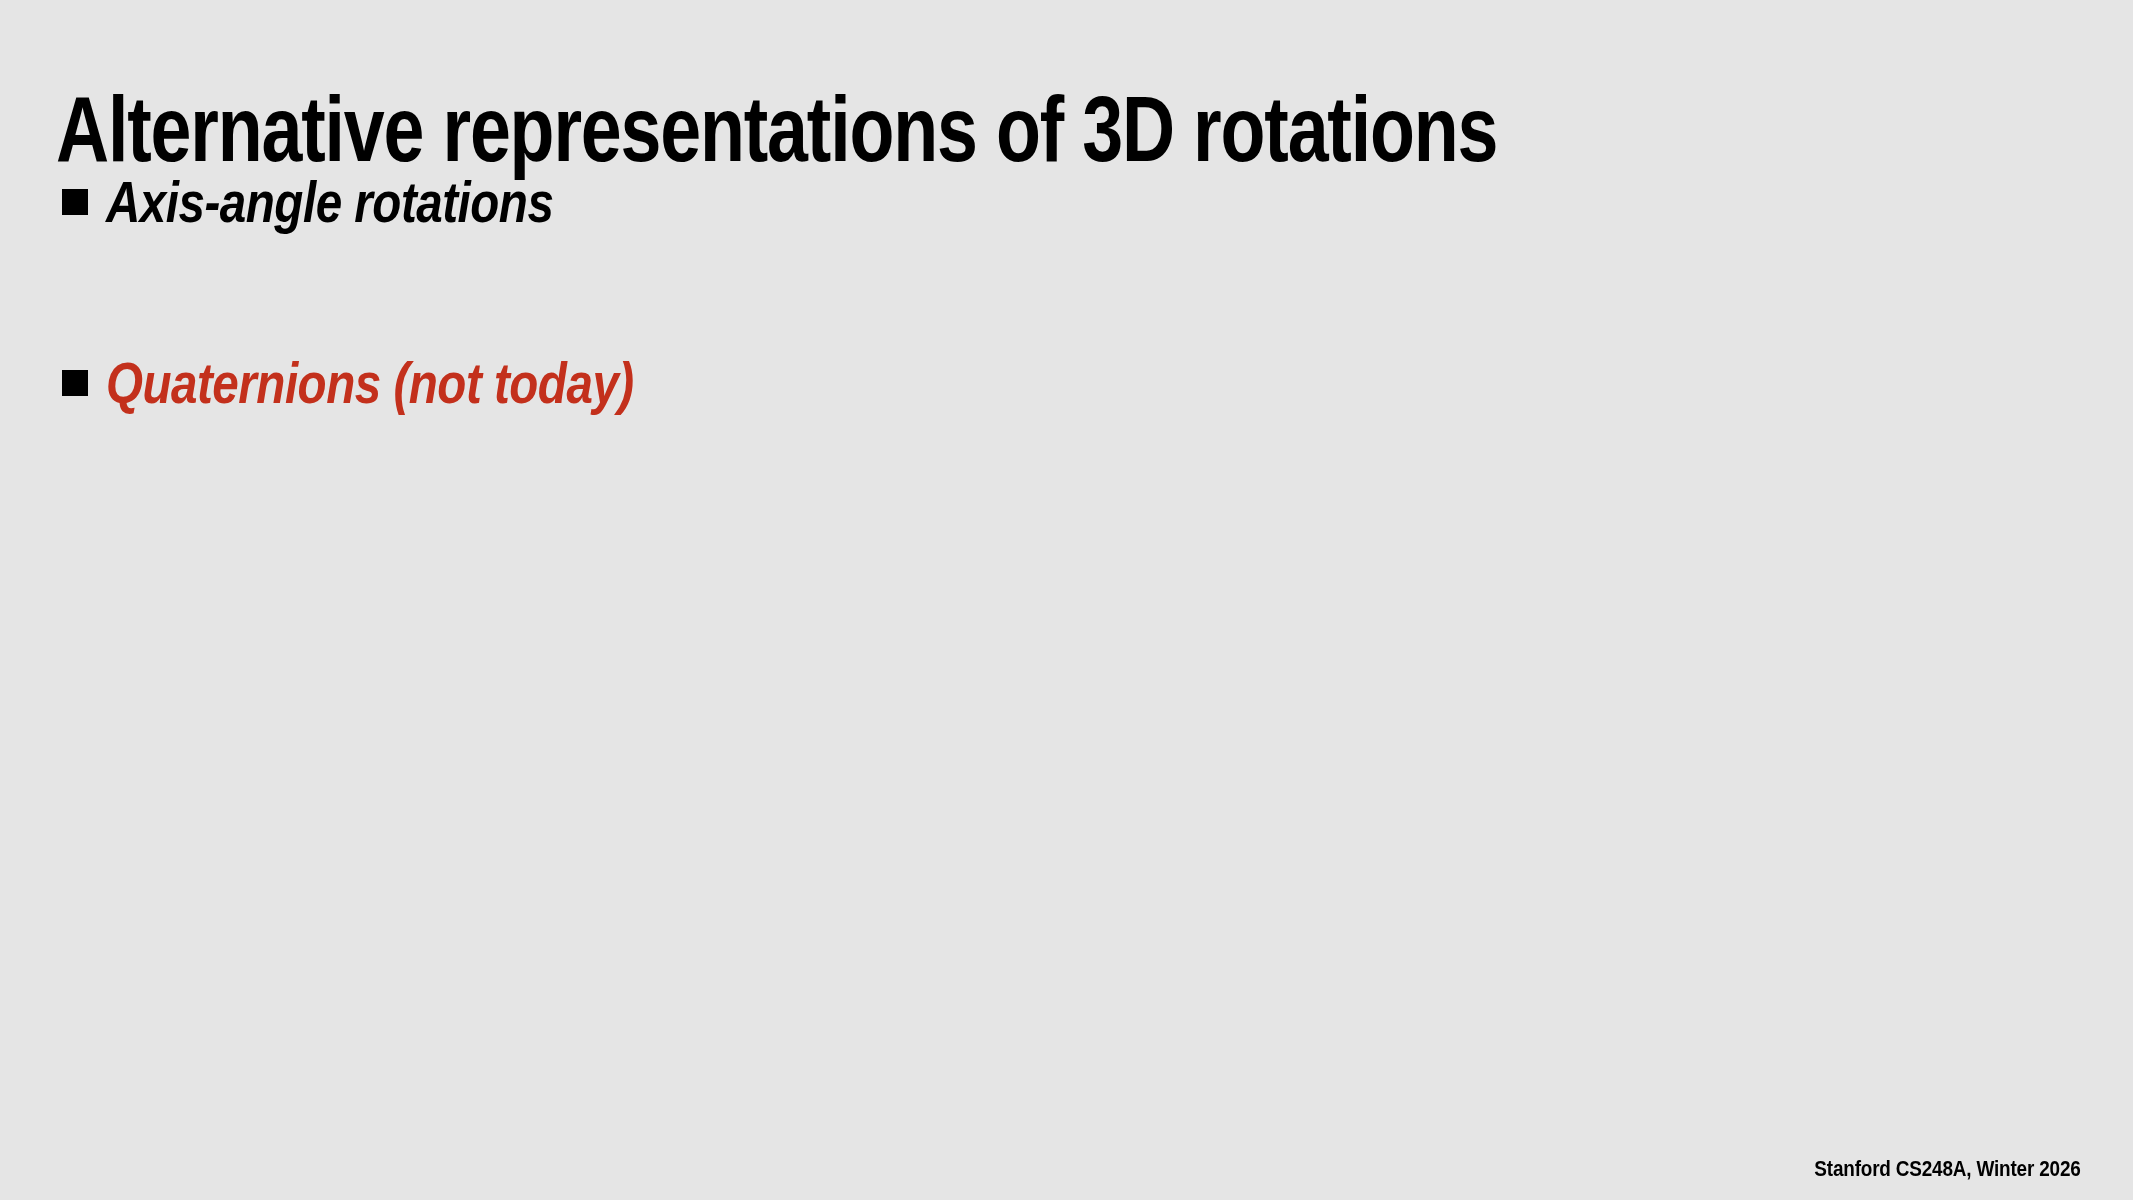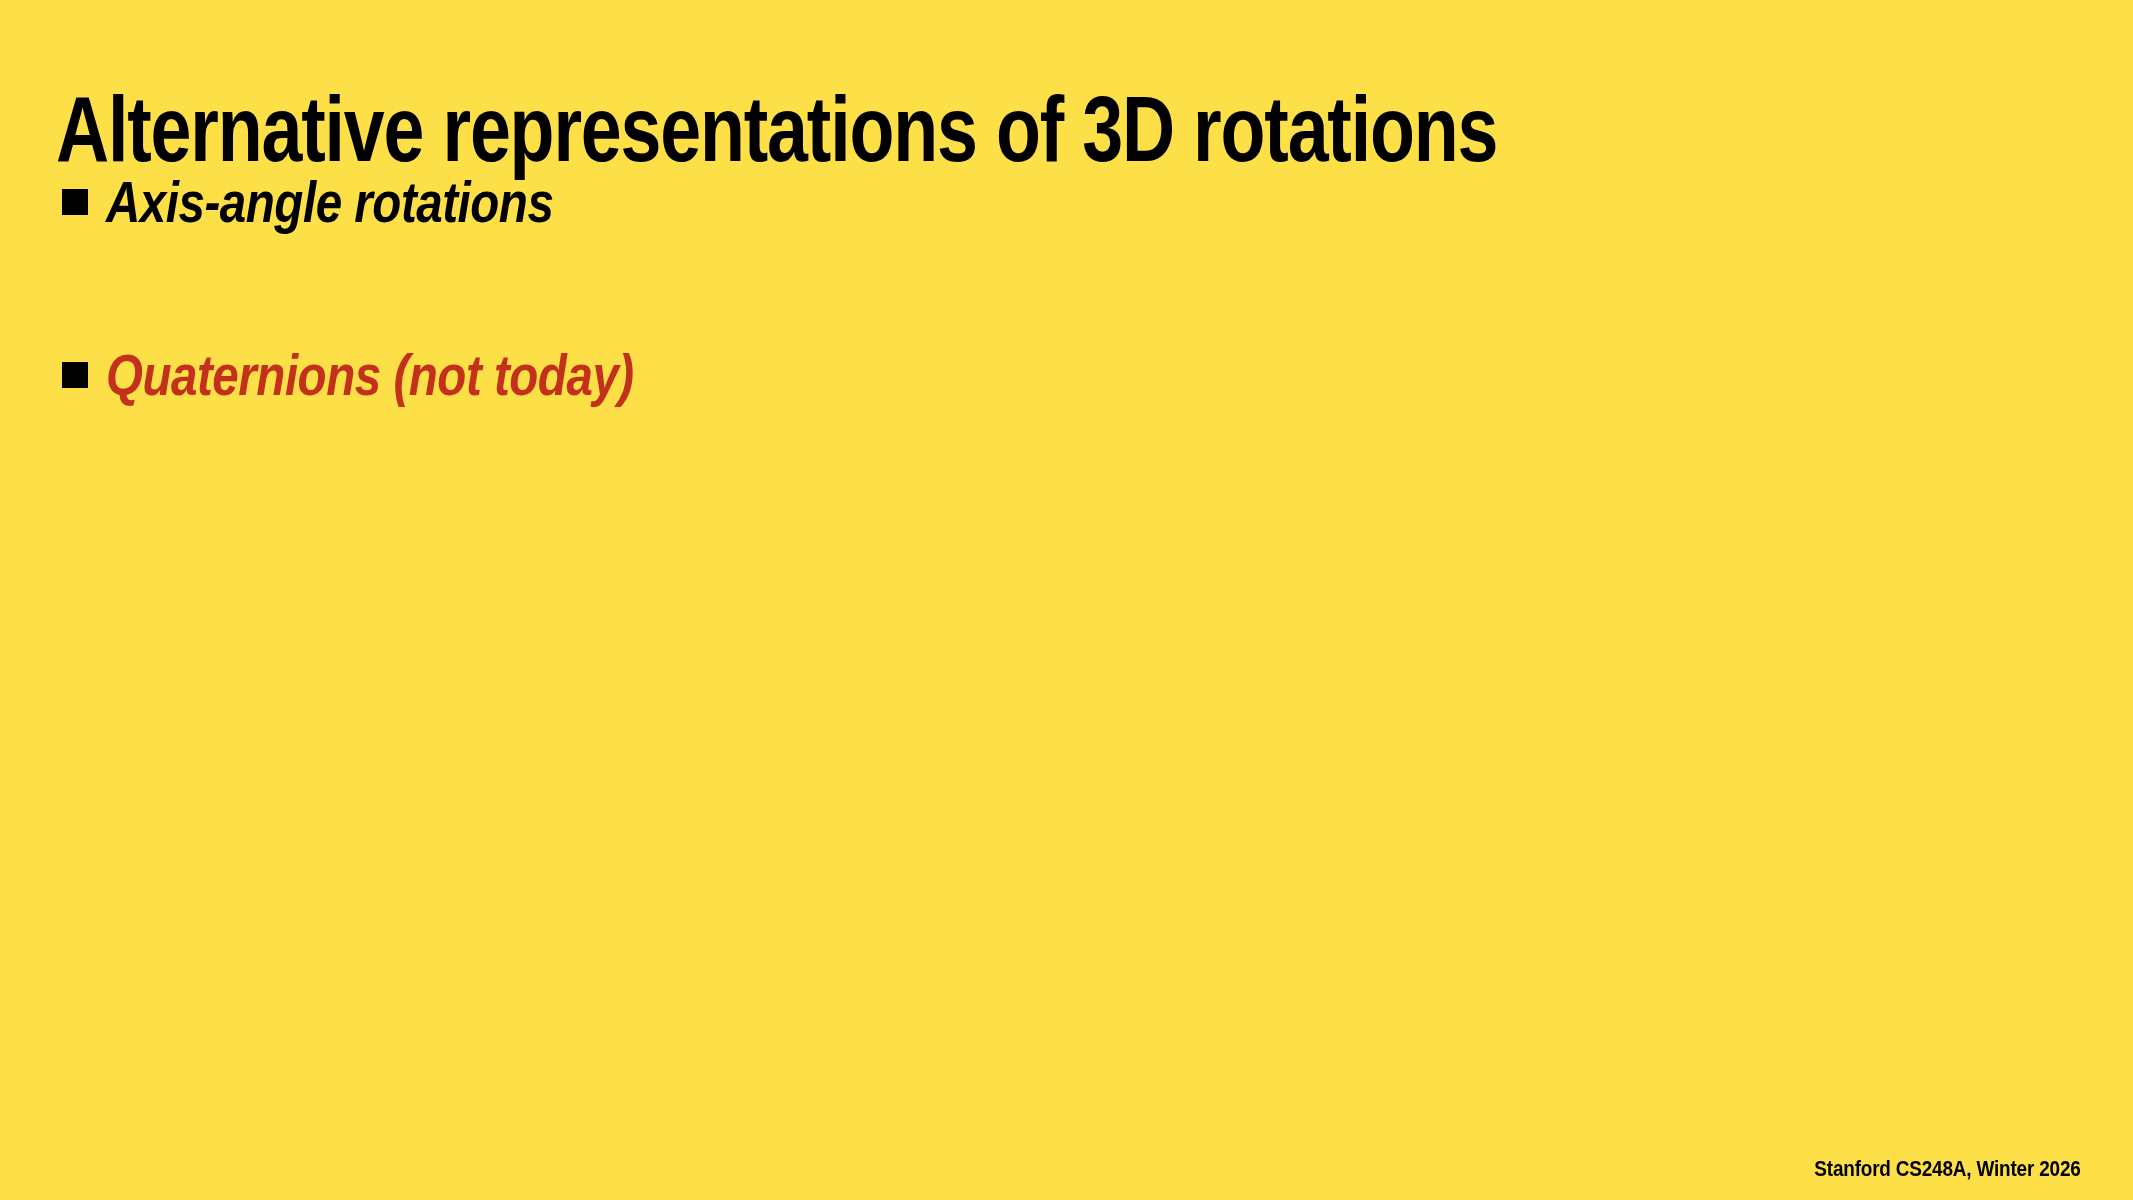--- a/index.html
+++ b/index.html
@@ -6,21 +6,21 @@
   html, body {
     margin: 0;
     padding: 0;
     background: #ffffff;
   }
 
   .slide {
     position: relative;
     width: 2133px;
     height: 1200px;
-    background: #fde047;
+    background: #e5e5e5;
     overflow: hidden;
     font-family: "Liberation Sans", "DejaVu Sans", sans-serif;
     -webkit-font-smoothing: antialiased;
   }
 
   
   .slide-title {
     position: absolute;
     left: 56px;
     top: 18px;
@@ -45,21 +45,21 @@
   .bullet-row {
     position: absolute;
     left: 62px;
     display: flex;
     align-items: flex-start;
     white-space: nowrap;
     font-style: italic;
   }
 
   .bullet-row.row-0 { top: 170px; }
-  .bullet-row.row-1 { top: 343px; justify-content: space-between; }
+  .bullet-row.row-1 { top: 351px; justify-content: space-between; }
 
   .bullet-marker {
     width: 26px;
     height: 26px;
     background: #000000;
     flex: 0 0 auto;
     margin-top: 19px;
   }
 
   .bullet-text {

